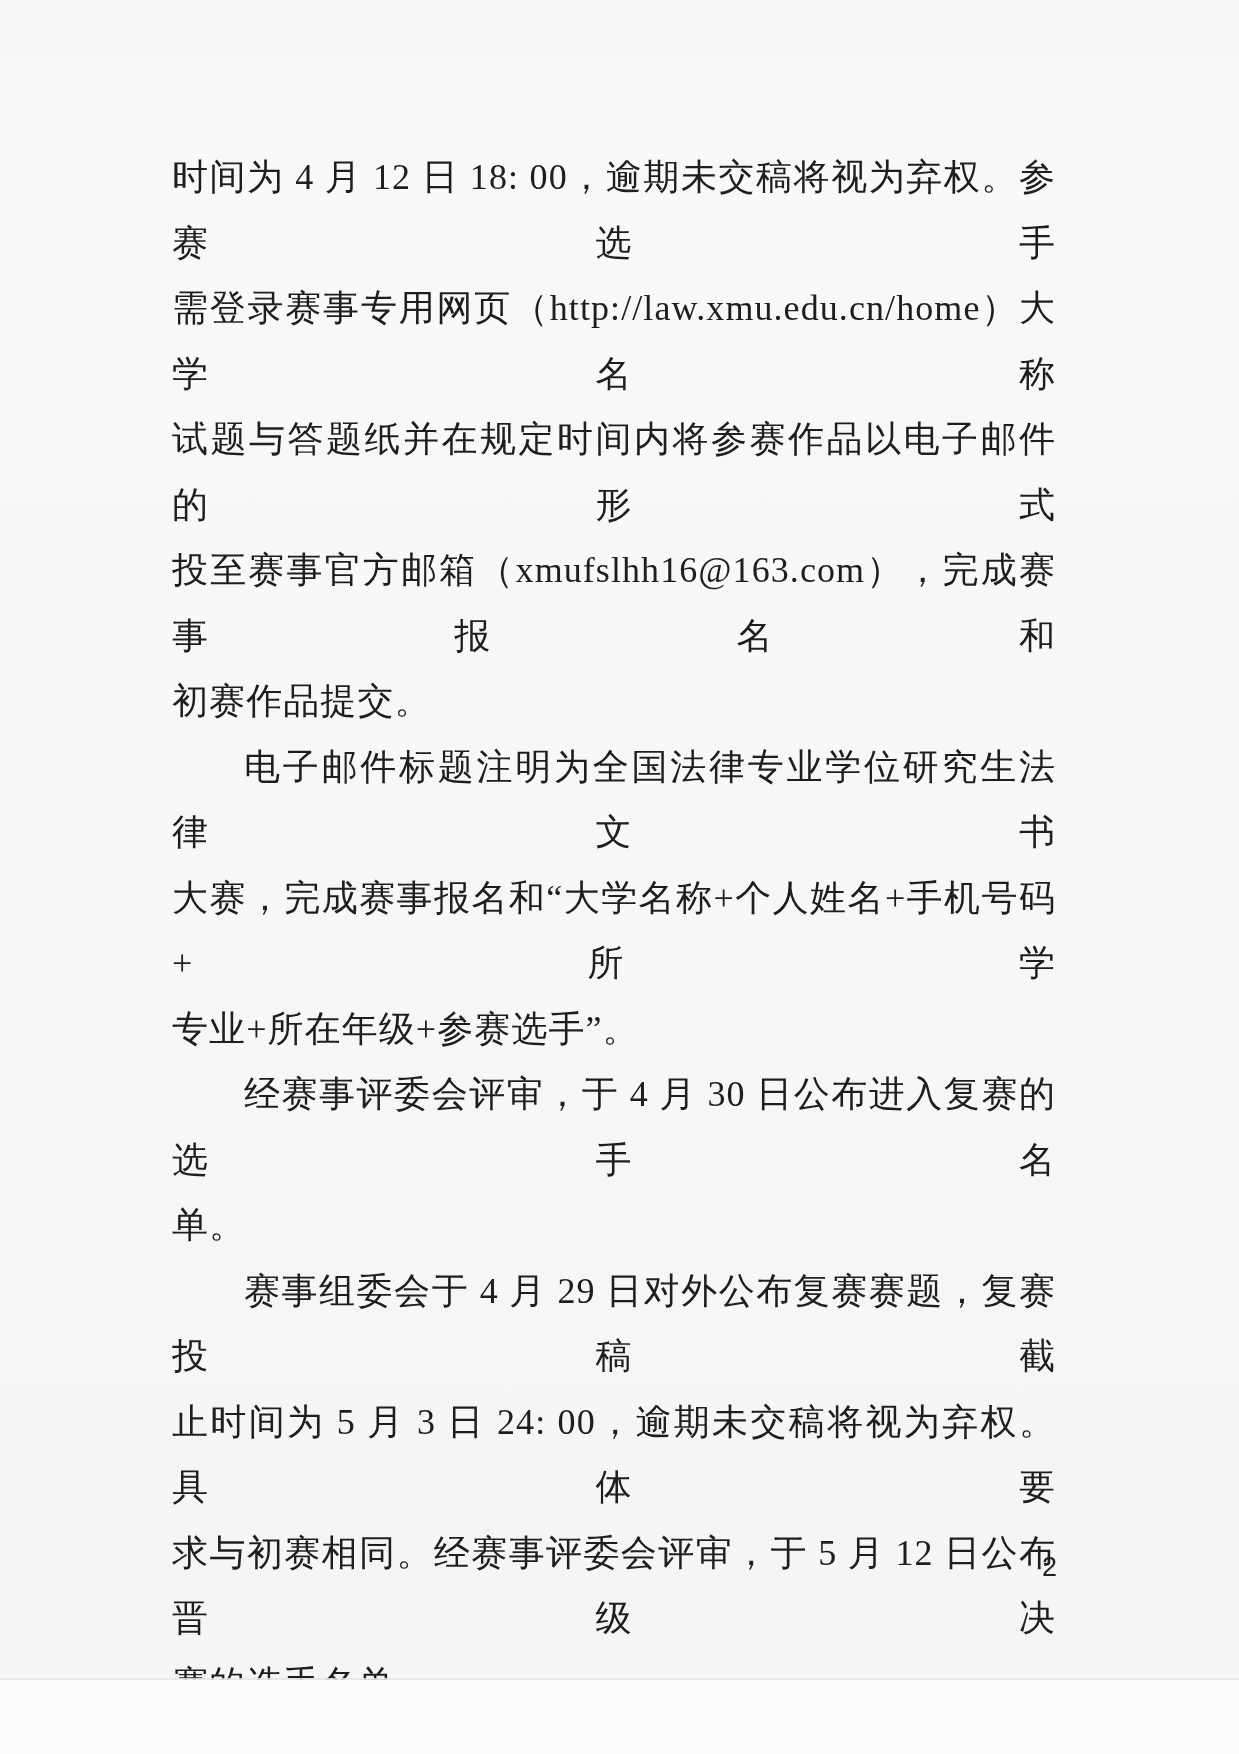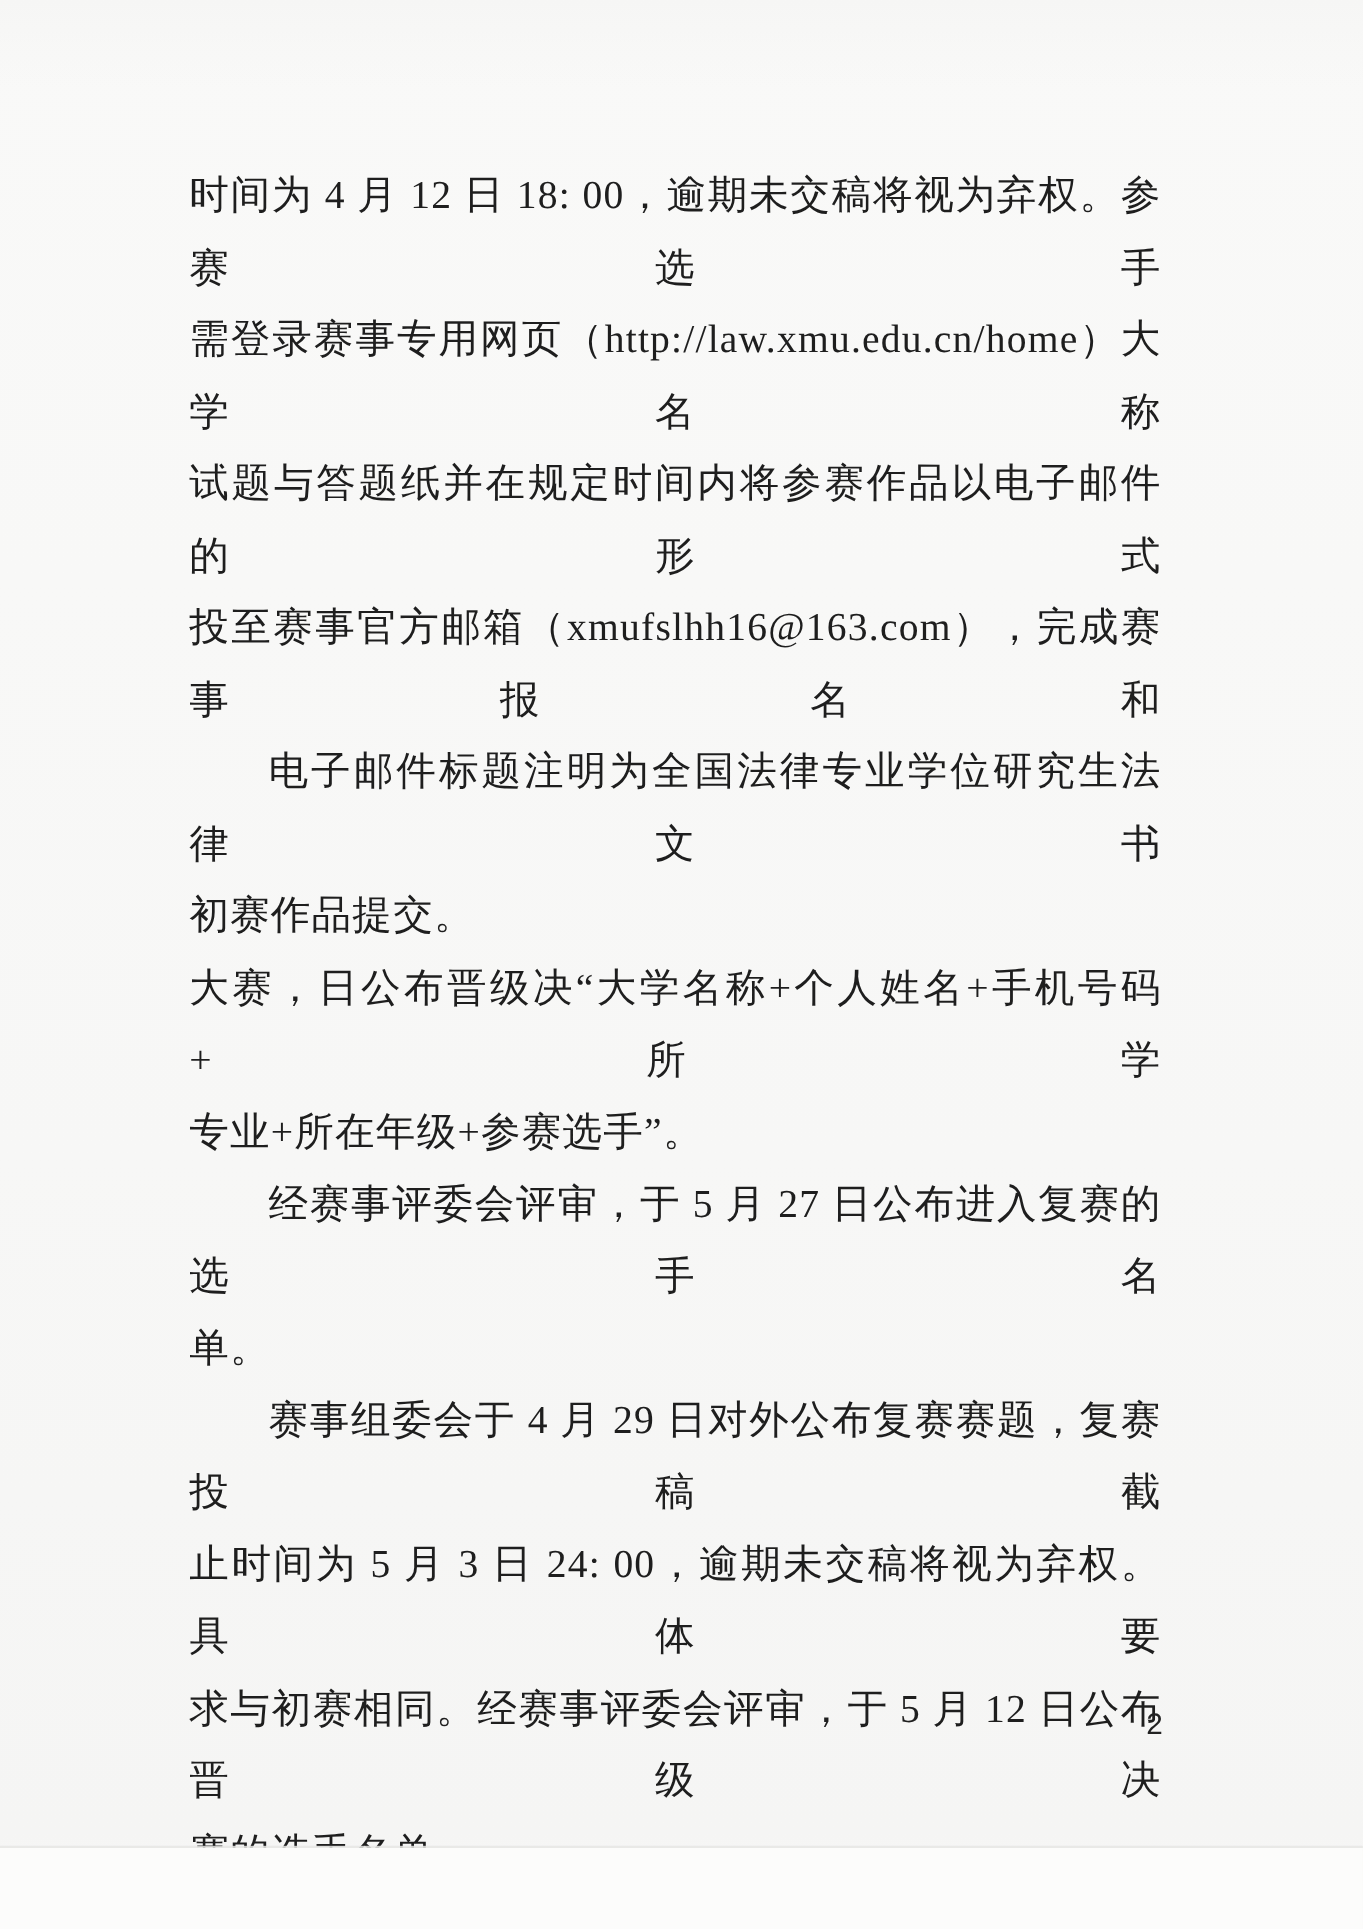--- a/index.html
+++ b/index.html
@@ -81,25 +81,25 @@
 <body>
 
 <div class="page">
   <div class="scan-top-tint"></div>
 
   <div class="body-text">
     <div class="ln jf">时间为 4 月 12 日 18: 00，逾期未交稿将视为弃权。参赛选手</div>
     <div class="ln jf">需登录赛事专用网页（http://law.xmu.edu.cn/home）大学名称</div>
     <div class="ln jf">试题与答题纸并在规定时间内将参赛作品以电子邮件的形式</div>
     <div class="ln jf">投至赛事官方邮箱（xmufslhh16@163.com），完成赛事报名和</div>
+    <div class="ln">初赛作品提交。</div>
     <div class="ln ind jf">电子邮件标题注明为全国法律专业学位研究生法律文书</div>
-    <div class="ln">初赛作品提交。</div>
-    <div class="ln jf">大赛，日公布晋级决“大学名称+个人姓名+手机号码+所学</div>
+    <div class="ln jf">大赛，完成赛事报名和“大学名称+个人姓名+手机号码+所学</div>
     <div class="ln">专业+所在年级+参赛选手”。</div>
-    <div class="ln ind jf">经赛事评委会评审，于 5 月 27 日公布进入复赛的选手名</div>
+    <div class="ln ind jf">经赛事评委会评审，于 4 月 30 日公布进入复赛的选手名</div>
     <div class="ln">单。</div>
     <div class="ln ind jf">赛事组委会于 4 月 29 日对外公布复赛赛题，复赛投稿截</div>
     <div class="ln jf">止时间为 5 月 3 日 24: 00，逾期未交稿将视为弃权。具体要</div>
     <div class="ln jf">求与初赛相同。经赛事评委会评审，于 5 月 12 日公布晋级决</div>
     <div class="ln">赛的选手名单。</div>
 
   </div>
 
   <div class="pageno">2</div>
 

